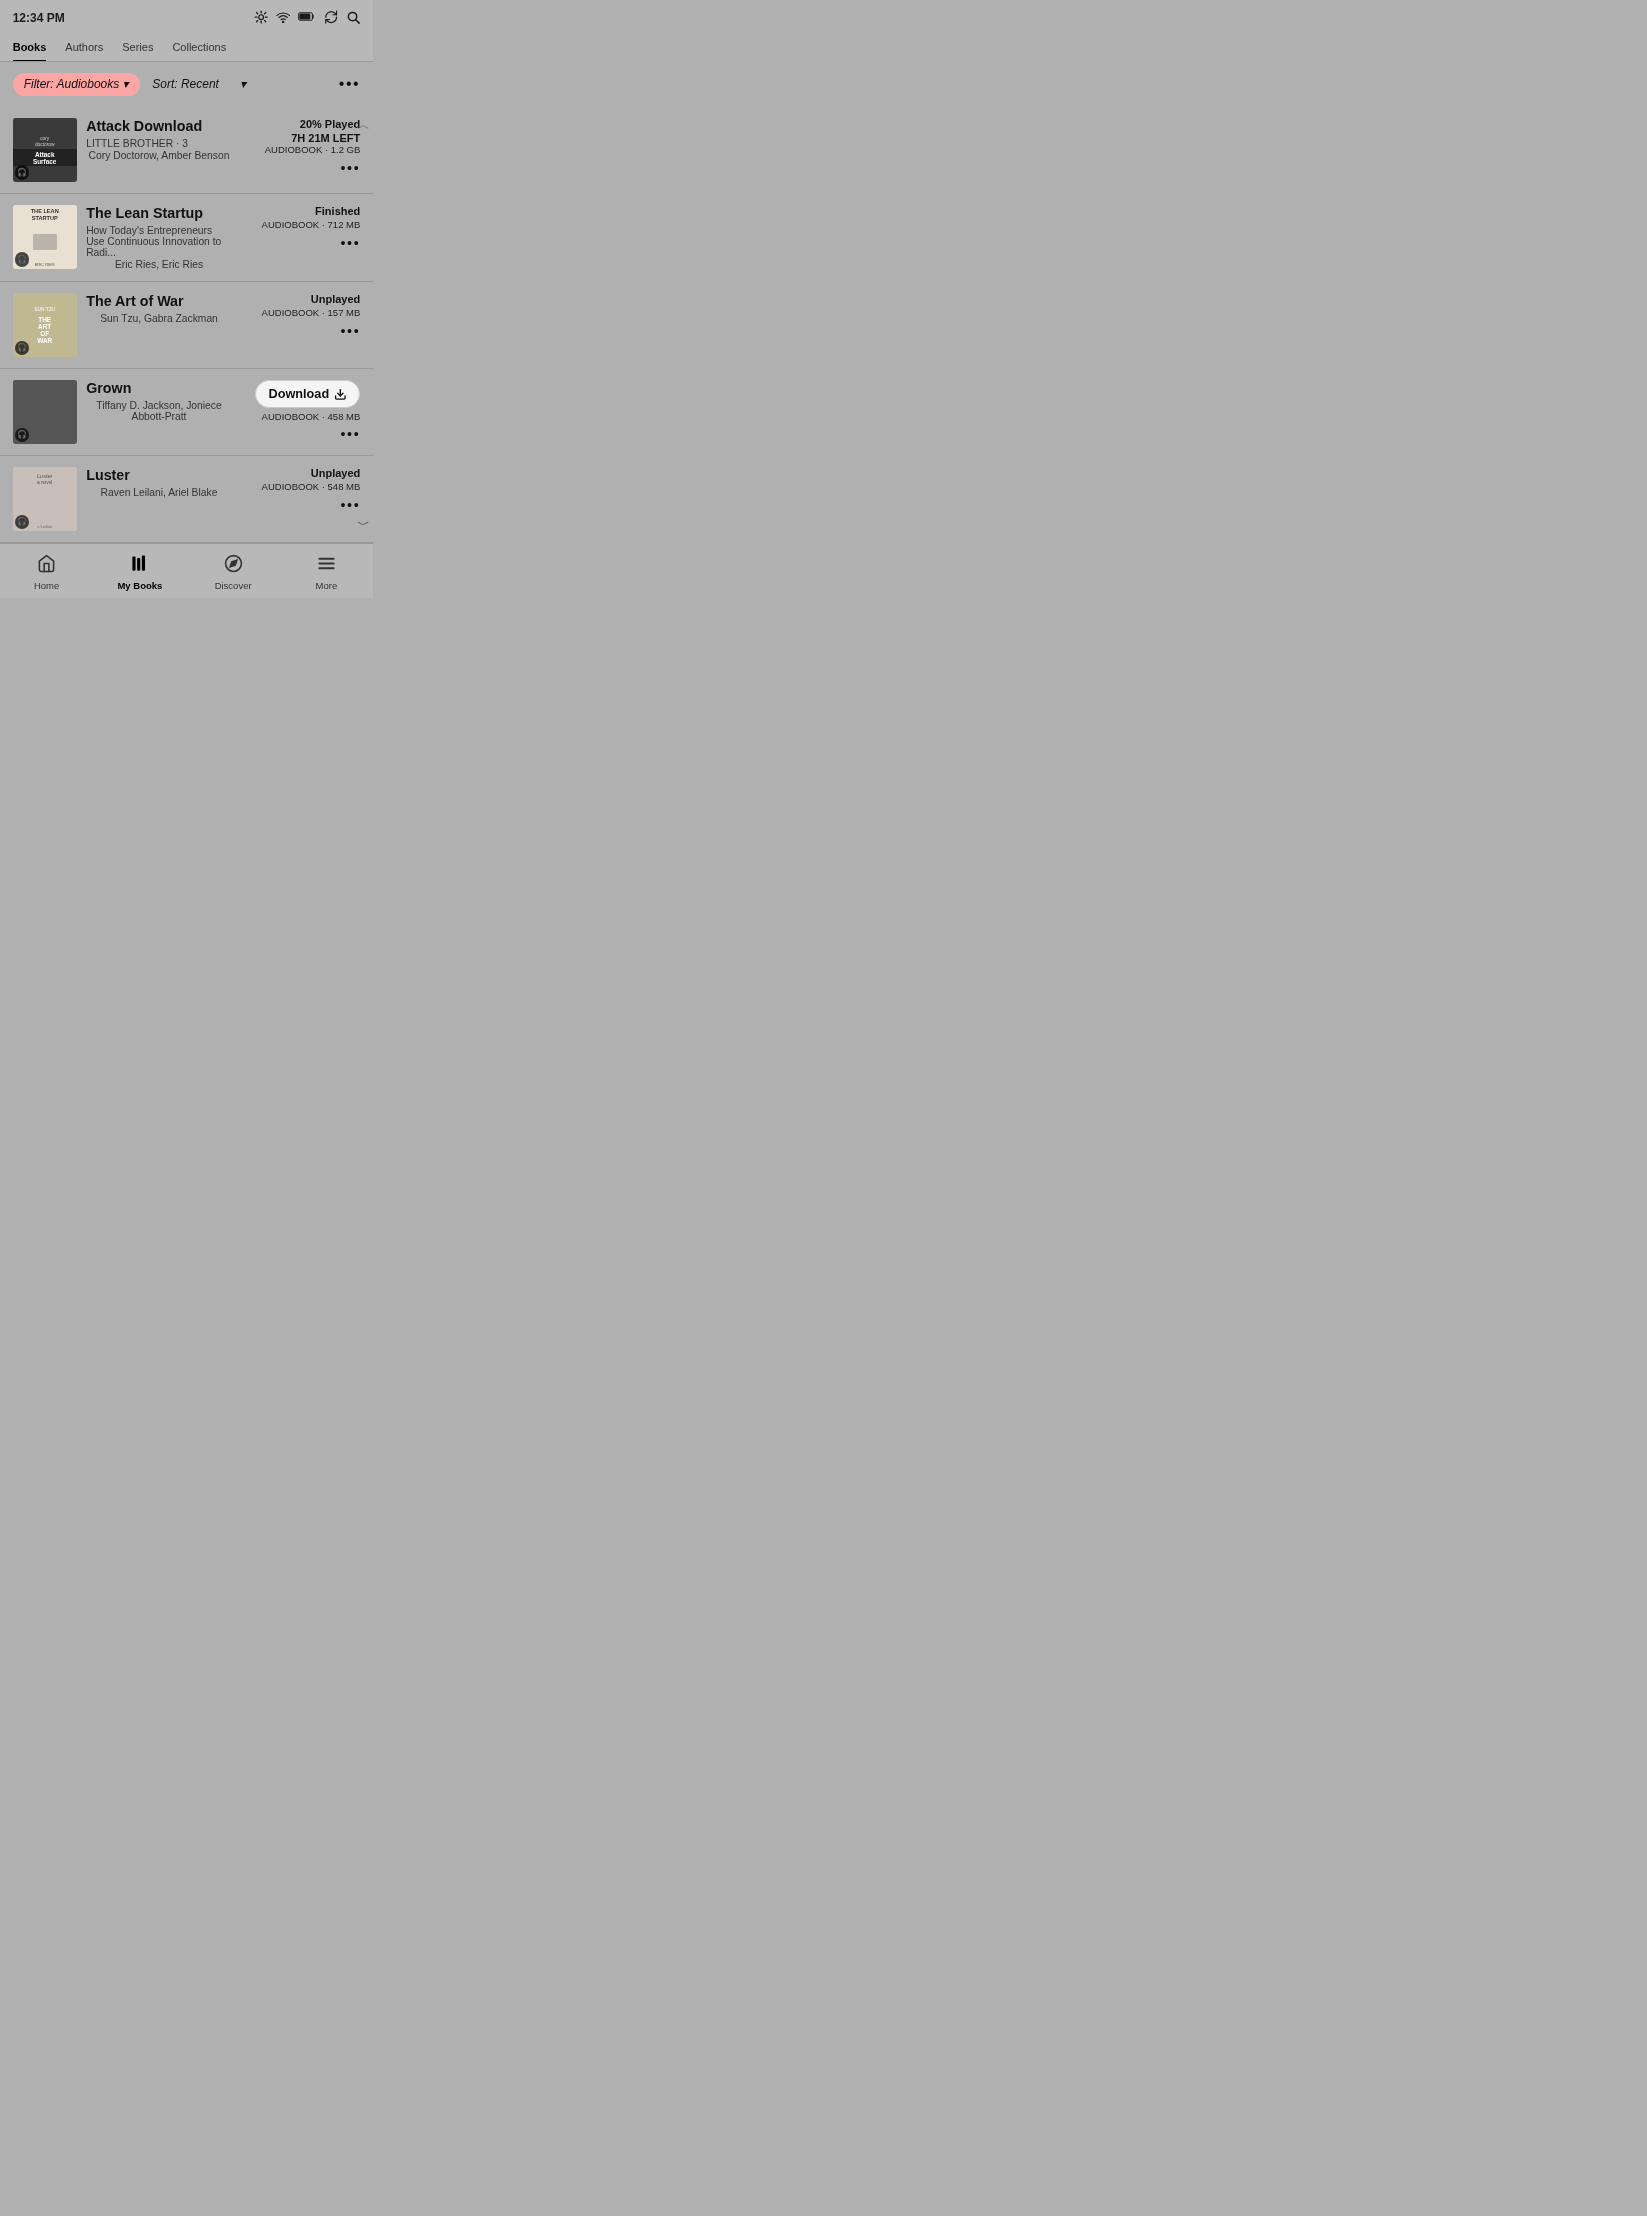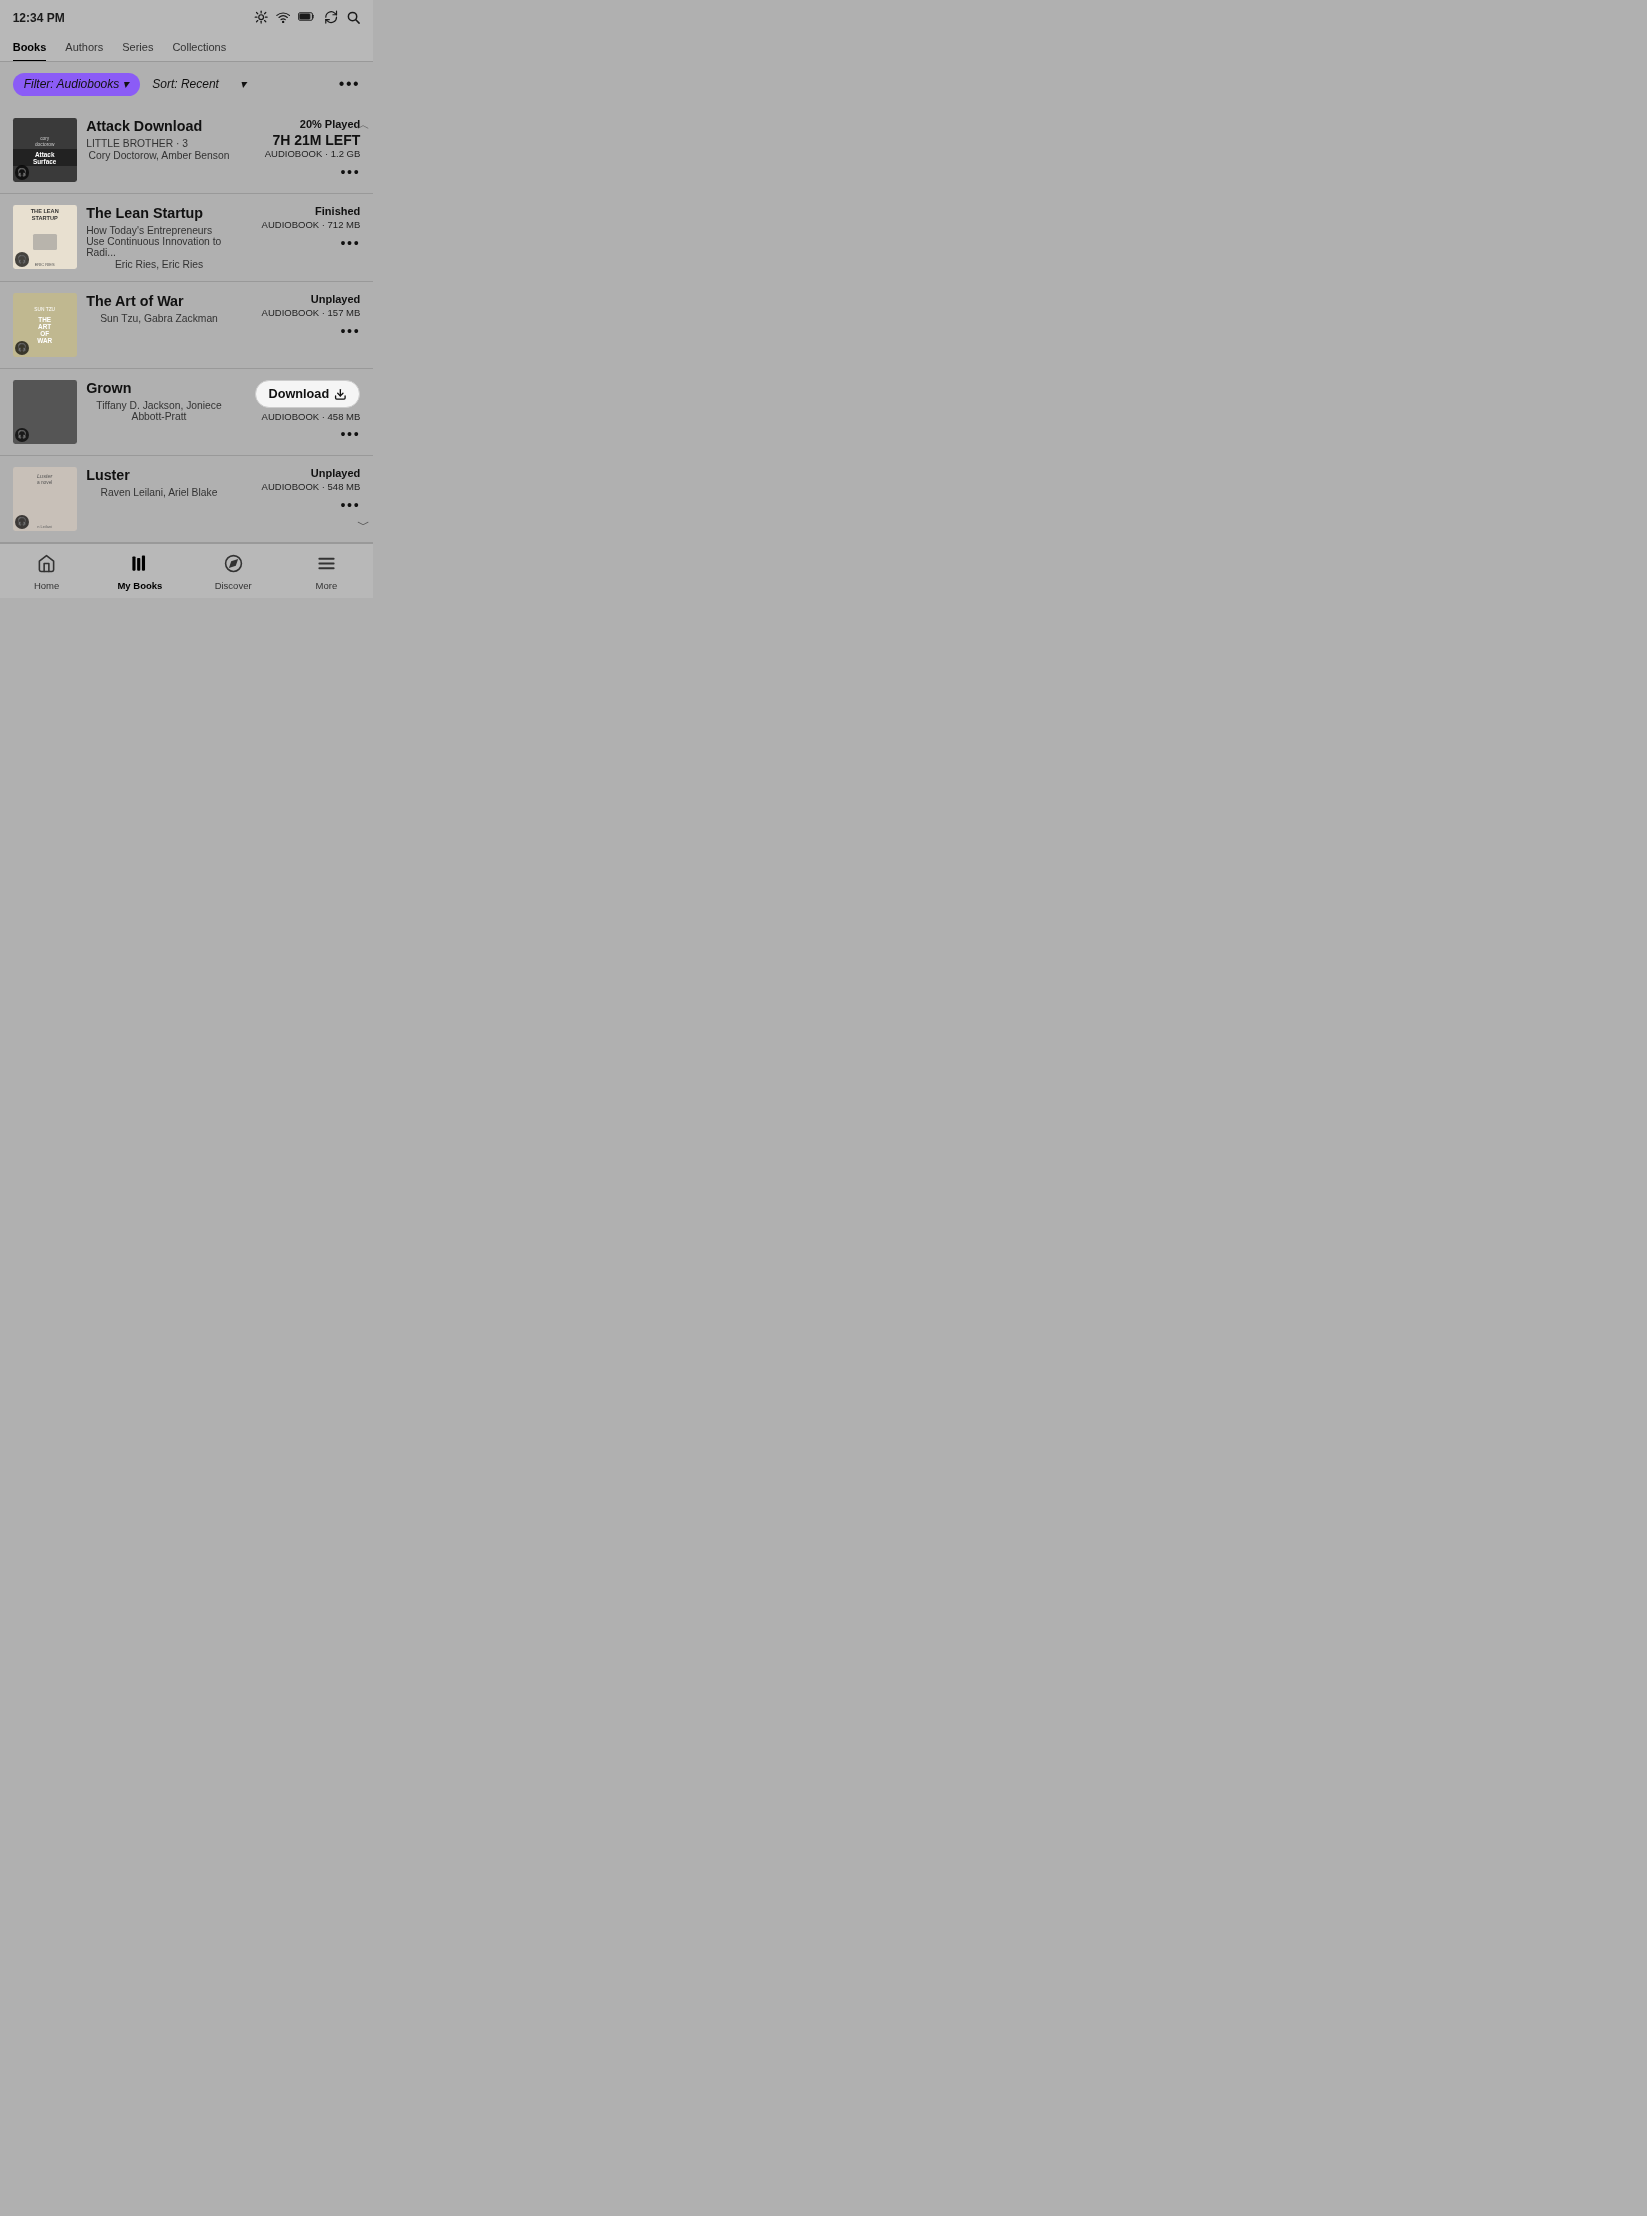--- a/index.html
+++ b/index.html
@@ -67,21 +67,21 @@
       justify-content: space-between;
       padding: 11px 12.7px;
       background: #b0b0b0;
     }
     .filter-left {
       display: flex;
       align-items: center;
       gap: 12.7px;
     }
     .filter-btn {
-      background: #8b5cf6;
+      background: #fca5a5;
       border: none;
       border-radius: 16px;
       padding: 4.8px 11px;
       font-size: 12px;
       font-style: italic;
       font-weight: 500;
       color: #111;
       cursor: pointer;
       display: flex;
       align-items: center;
@@ -229,21 +229,21 @@
       flex-shrink: 0;
       min-width: 119px;
     }
     .book-status {
       font-size: 11px;
       font-weight: 600;
       color: #111;
       margin-bottom: 1.6px;
     }
     .book-time {
-      font-size: 14px;
+      font-size: 11px;
       font-weight: 700;
       color: #111;
       text-transform: uppercase;
     }
     .book-format {
       font-size: 9.5px;
       color: #222;
       text-transform: uppercase;
       font-weight: 500;
     }

